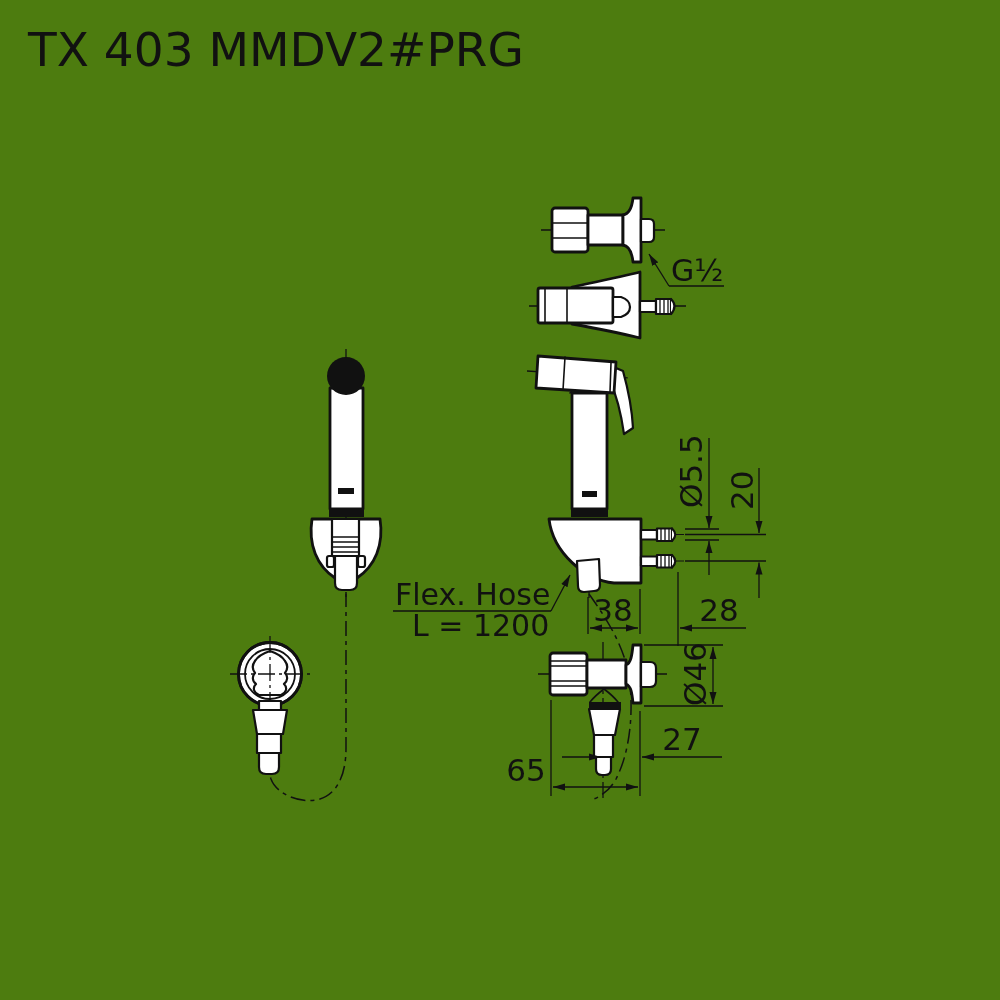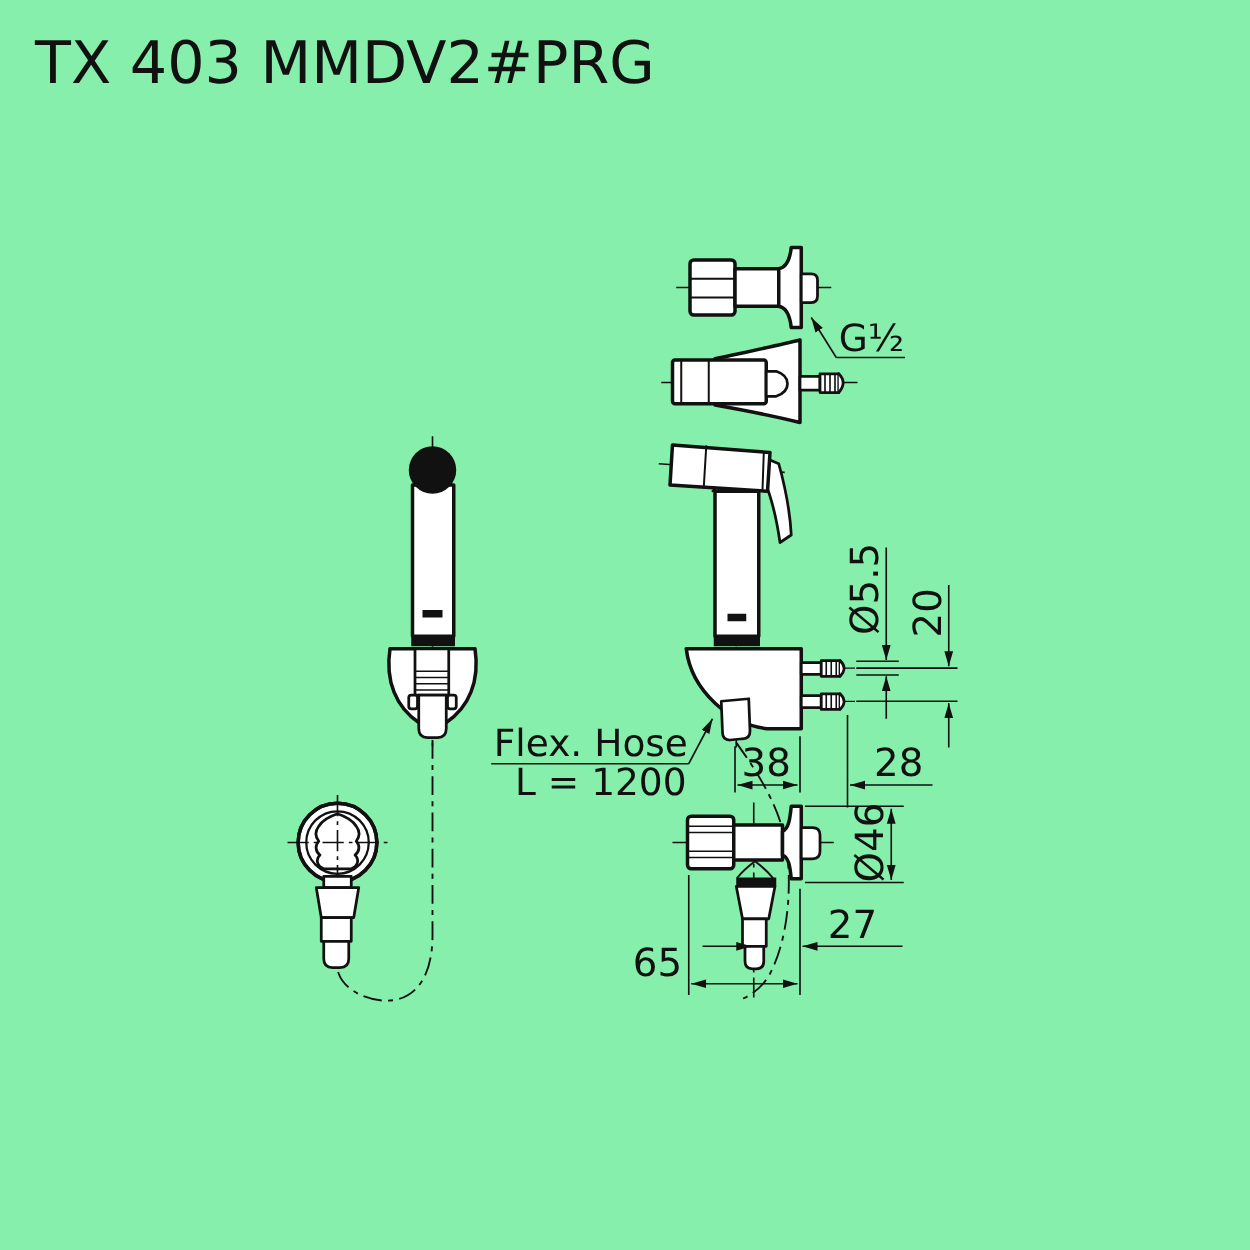--- a/index.html
+++ b/index.html
@@ -1,16 +1,16 @@
 <!DOCTYPE html>
 <html><head>
 <meta charset="utf-8">
 <style>
   html,body{margin:0;padding:0;background:#fff;}
-  .page{position:relative;width:1000px;height:1000px;background:#86efac;overflow:hidden;
+  .page{position:relative;width:1000px;height:1000px;background:#4d7c0f;overflow:hidden;
         font-family:"DejaVu Sans",sans-serif;}
   svg{display:block;}
   .outline{fill:#fff;stroke:#111;stroke-width:2.8;stroke-linejoin:round;stroke-linecap:round;}
   .outline2{fill:#fff;stroke:#111;stroke-width:2.2;stroke-linejoin:round;stroke-linecap:round;}
   .detail{fill:none;stroke:#111;stroke-width:1.6;stroke-linecap:round;}
   .thin{fill:none;stroke:#111;stroke-width:1.3;}
   .center{fill:none;stroke:#111;stroke-width:1.3;stroke-dasharray:17 4 3 4;}
   .hose{fill:none;stroke:#111;stroke-width:1.5;stroke-dasharray:15 5 4 5;}
   .solidfill{fill:#111;stroke:none;}
   .dimtext{fill:#111;font-size:31px;}

